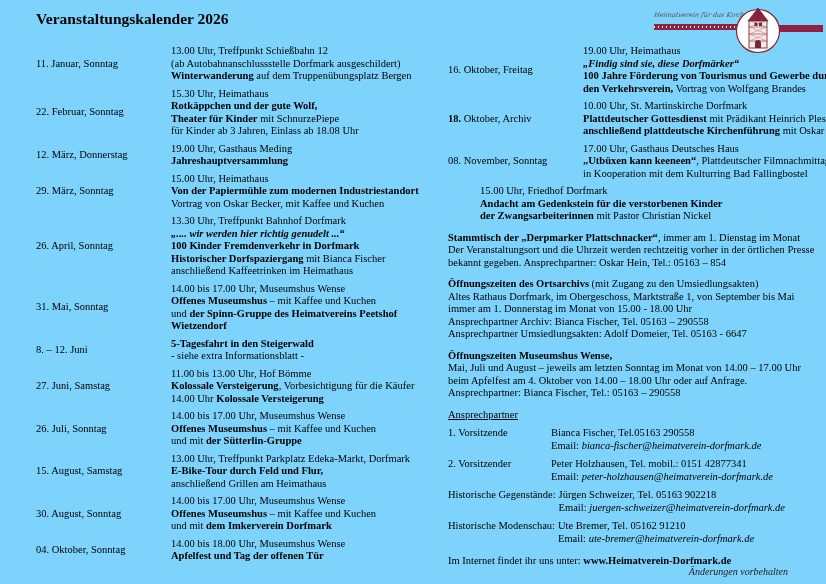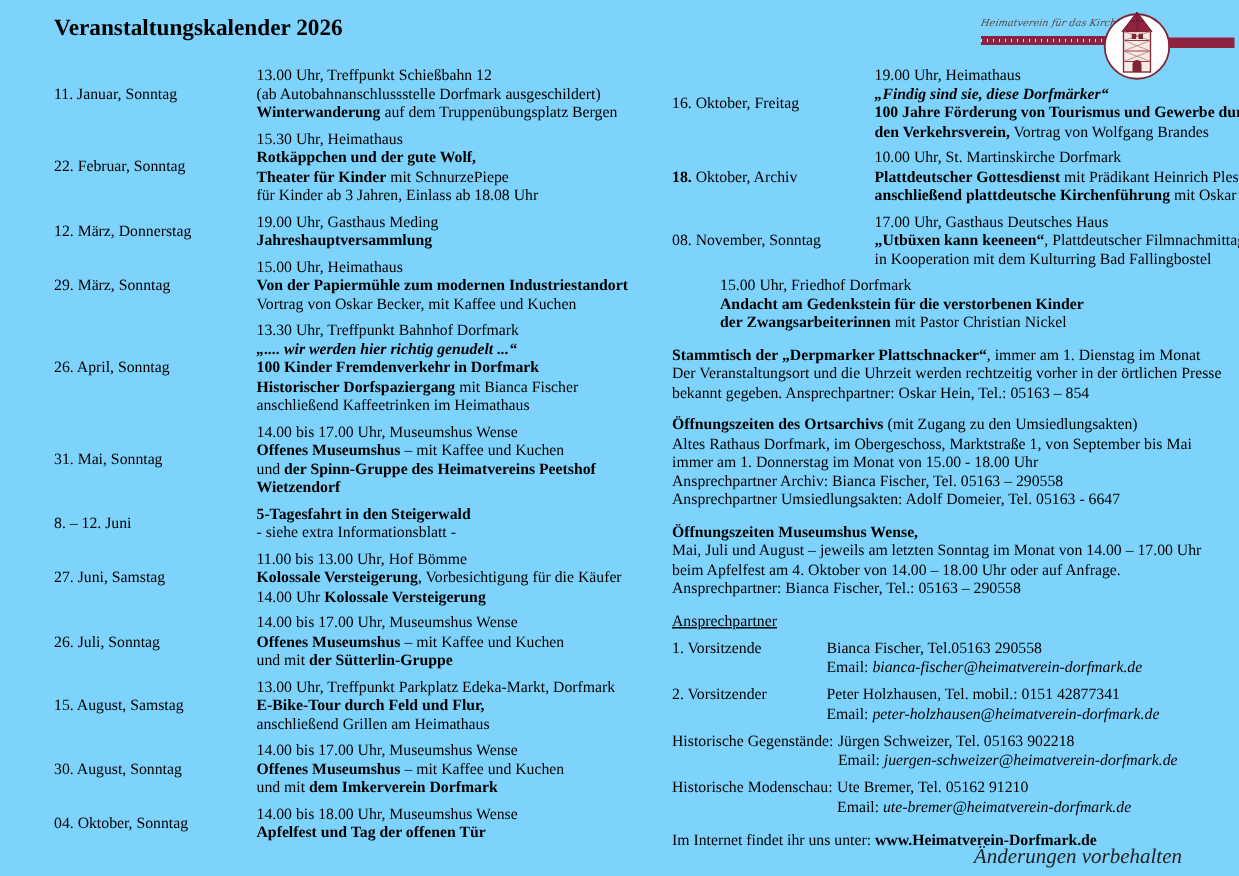--- a/index.html
+++ b/index.html
@@ -16,21 +16,21 @@
   .event .desc{flex:1;margin-left:32px;}
   .line{white-space:nowrap;}
   .b{font-weight:bold;}
   .i{font-style:italic;}
   .para{margin-top:9px;}
   .contacts-heading{margin-top:9px;text-decoration:underline;}
   .contact-row{display:flex;margin-top:6px;}
   .contact-label{min-width:100px;white-space:nowrap;padding-right:3px;}
   .contact-value{flex:1;}
   .internet{margin-top:10px;white-space:nowrap;}
-  .footer-note{position:absolute;right:38px;bottom:6px;font-style:italic;font-size:14px;color:#222;}
+  .footer-note{position:absolute;right:38px;bottom:6px;font-style:italic;font-size:10px;color:#222;}
   
   .logo{position:absolute;left:648px;top:6px;width:178px;height:52px;}
   .logo-script{
     position:absolute;left:6px;top:6px;width:112px;
     font-family:"DejaVu Serif",serif;font-style:italic;font-size:6.5px;line-height:7px;
     color:#5a4a44;transform:skewX(-10deg);white-space:nowrap;overflow:hidden;
   }
   .logo-banner{
     position:absolute;left:6px;top:18px;width:110px;height:6px;
     background:var(--accent,#8e2240);

